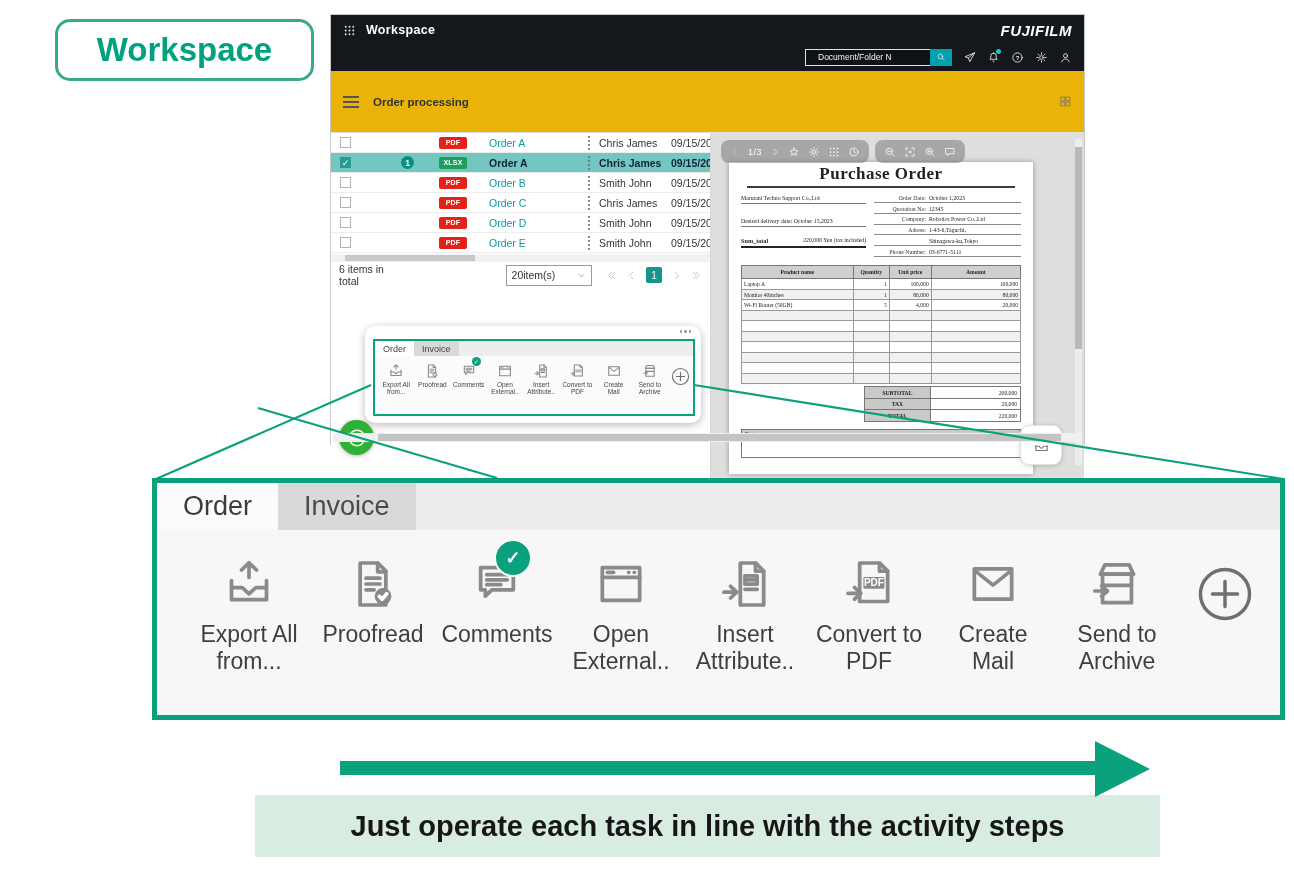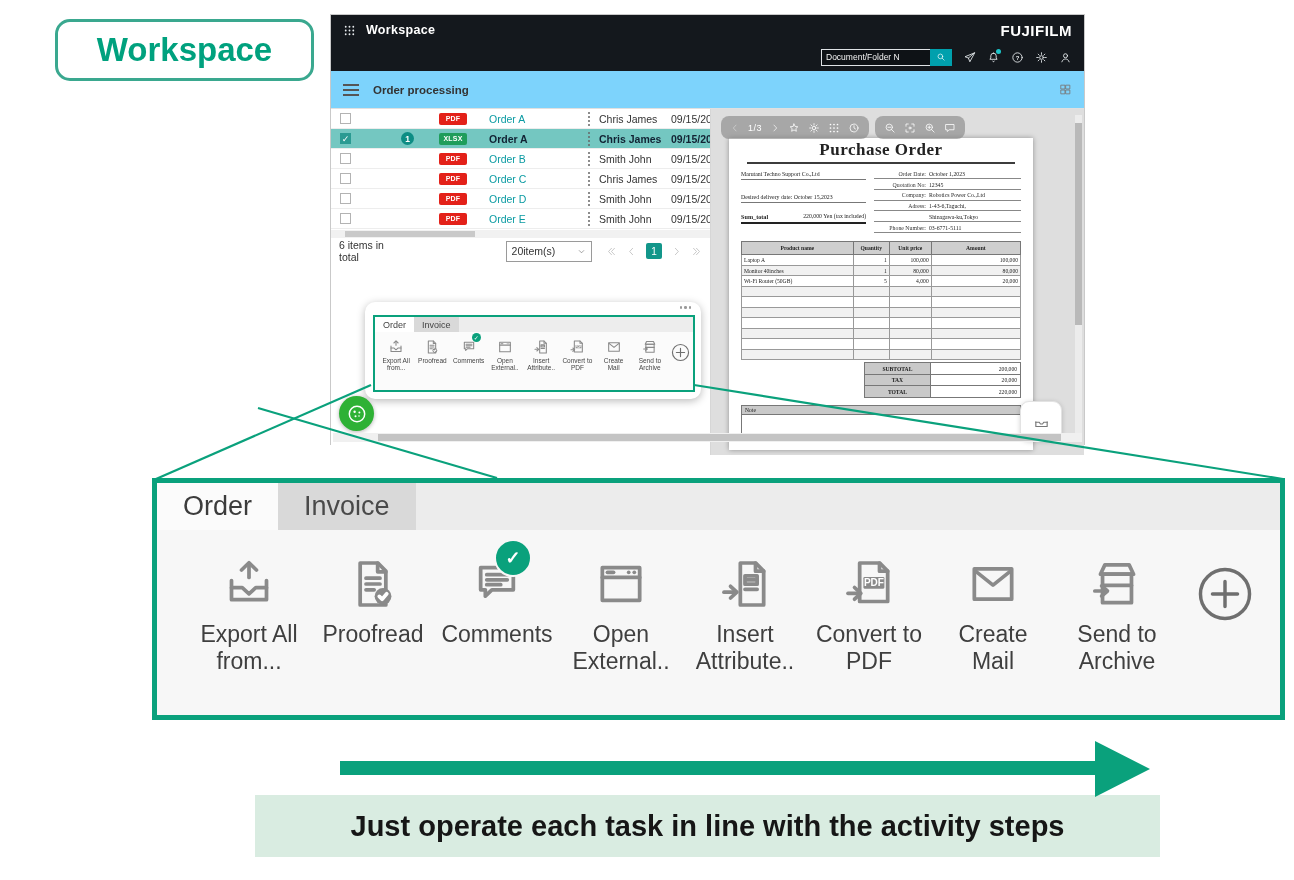--- a/index.html
+++ b/index.html
@@ -13,31 +13,31 @@
            color:#00a17e;font-weight:bold;font-size:33px;z-index:40;}
   #lbl-workspace{left:55px;top:19px;width:253px;height:56px;}
   #lbl-tasktoolbar{left:22px;top:349px;width:252px;height:56px;}
 
   
   .app{position:absolute;left:330px;top:14px;width:755px;height:431px;background:#fff;
        border:1px solid #c9c9c9;box-sizing:border-box;z-index:1;}
   .app-header{height:56px;background:#14181d;color:#fff;}
   .hrow1{display:flex;align-items:center;height:30px;padding:0 12px;}
   .hrow1 .app-title{font-size:12.5px;font-weight:600;margin-left:10px;letter-spacing:.3px;}
-  .logo{margin-left:auto;font-size:15px;font-weight:bold;letter-spacing:.5px;}
+  .logo{margin-left:auto;font-size:15px;font-weight:bold;letter-spacing:.5px;font-style:italic;}
   .hrow2{display:flex;align-items:center;justify-content:flex-end;height:24px;padding:0 12px;gap:11px;}
   .searchwrap{display:flex;align-items:stretch;height:17px;}
   .searchwrap input{width:100px;background:#0e1216;border:1px solid #dfe3e6;border-right:none;color:#fff;
-                    font-size:8.5px;padding:0 4px;outline:none;font-family:inherit;}
+                    font-size:8.5px;padding:0 12px;outline:none;font-family:inherit;}
   .searchwrap input::placeholder{color:#fff;opacity:.95;}
   .search-btn{width:22px;background:#00a0ad;display:flex;align-items:center;justify-content:center;color:#fff;}
   .hicon{position:relative;color:#e8ecef;display:flex;align-items:center;}
   .bell-dot{position:absolute;right:-1px;top:-2px;width:5px;height:5px;border-radius:50%;background:#1cc4c9;}
 
-  .page-bar{height:29px;display:flex;align-items:center;background:#7dd3fc;border-bottom:1px solid #e0e0e0;padding:4px 12px;}
+  .page-bar{height:29px;display:flex;align-items:center;background:#eab308;border-bottom:1px solid #e0e0e0;padding:16px 12px;}
   .burger{width:16px;display:flex;flex-direction:column;gap:3px;}
   .burger i{height:2px;background:#555;display:block;}
   .page-title{font-size:11.5px;font-weight:bold;color:#333;margin-left:14px;}
   .grid2{margin-left:auto;color:#777;}
 
   .app-body{display:flex;height:346px;}
   .left-panel{position:relative;width:380px;border-right:1px solid #d6d6d6;box-sizing:border-box;overflow:hidden;background:#fff;}
   .right-panel{position:relative;flex:1;background:#dedede;overflow:hidden;}
 
   

